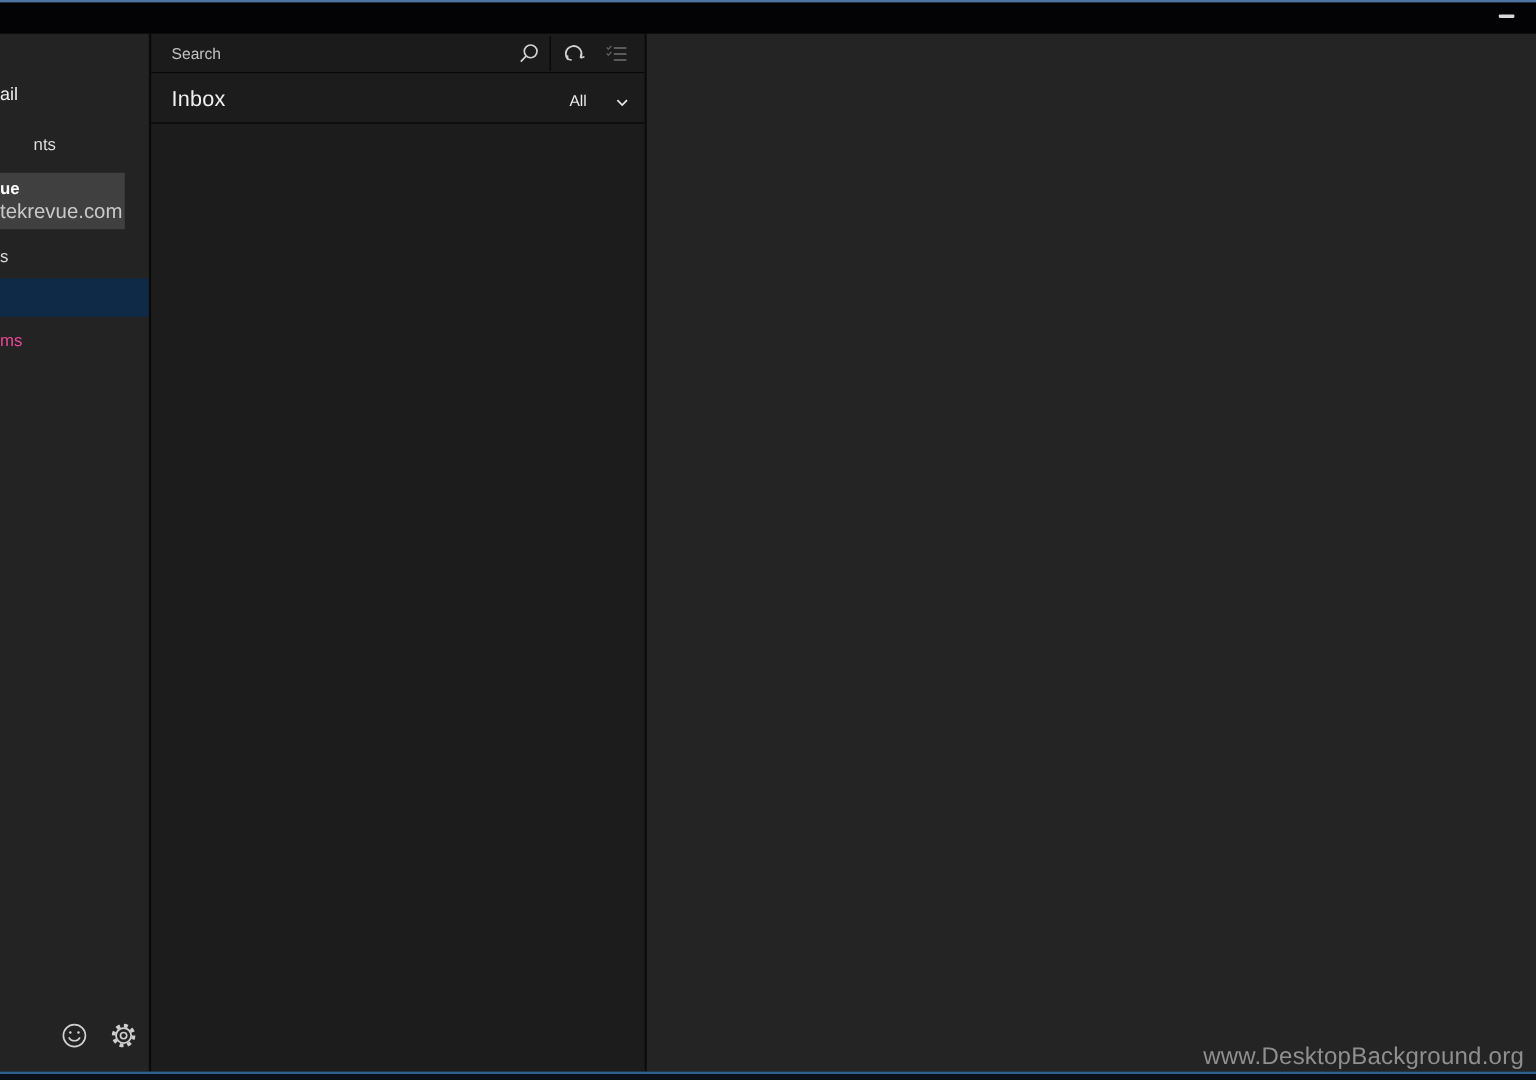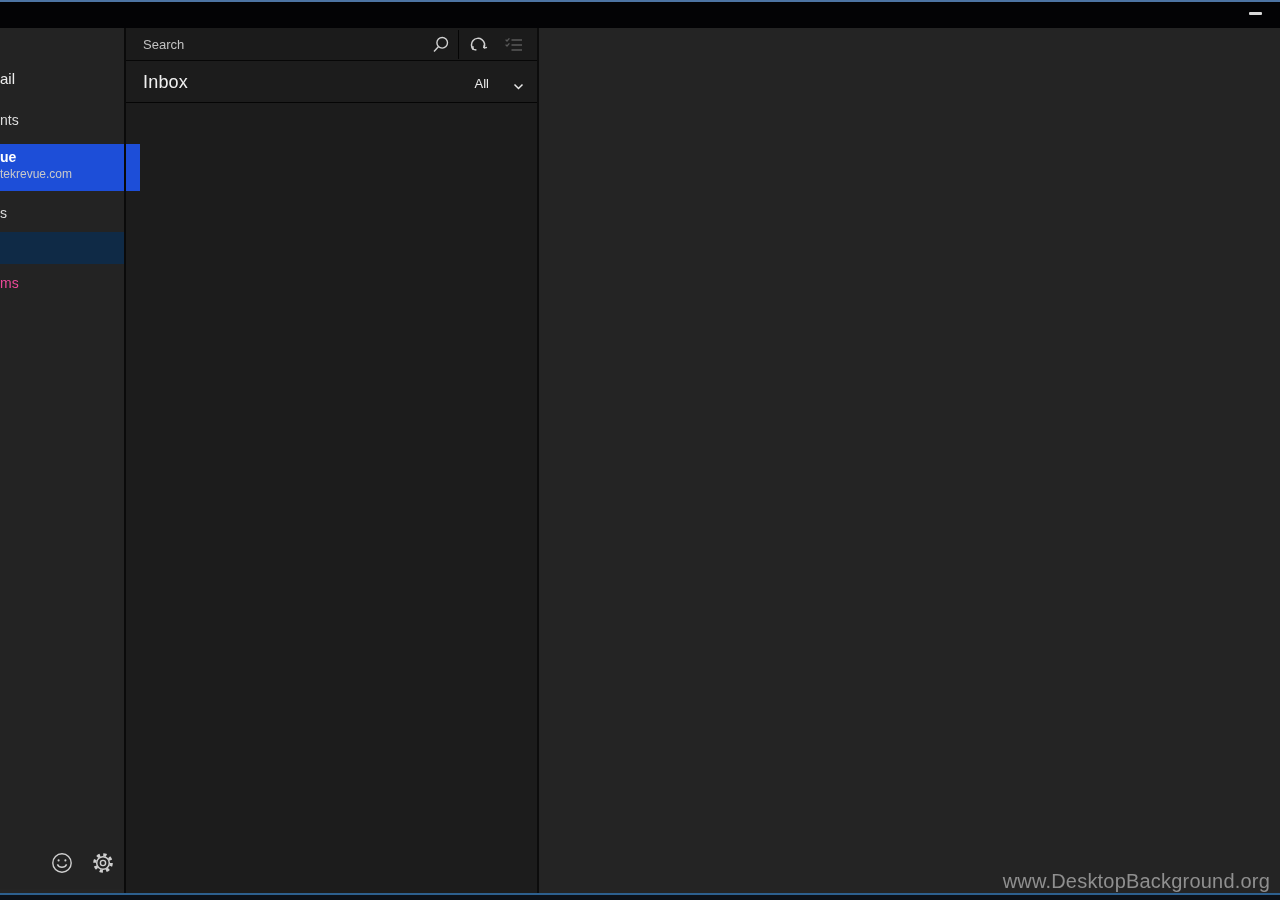--- a/index.html
+++ b/index.html
@@ -17,24 +17,24 @@
 
   .bottom-strip { position:absolute; left:0; top:893px; width:1280px; height:7px;
     background:#0c1118; border-top:2px solid #2d608f; z-index:70; }
 
   
   .sidebar { position:absolute; left:0; top:24px; width:124px; height:865px; background:#232323; z-index:10; }
   .side-divider { position:absolute; left:124px; top:28px; width:2px; height:865px; background:#0a0a0a; z-index:12; }
 
   .frag { position:absolute; left:0; white-space:nowrap; overflow:hidden; }
   .frag-newmail { top:46px; font-size:15px; color:#ececec; }
-  .frag-accounts { top:88px; font-size:14px; color:#dcdcdc; }
-  .row-account { position:absolute; left:0; top:120px; width:140px; height:47px; background:#1d4ed8; cursor:pointer; }
+  .frag-accounts { top:88px; font-size:14px; color:#dcdcdc;margin-left:28px; }
+  .row-account { position:absolute; left:0; top:120px; width:104px; height:47px; background:#404040; cursor:pointer; }
   .acct-name { position:absolute; left:0; top:5px; font-size:14px; font-weight:bold; color:#ffffff; }
-  .acct-mail { position:absolute; left:0; top:23px; font-size:12px; color:#c9c9c9; }
+  .acct-mail { position:absolute; left:0; top:23px; font-size:17px; color:#c9c9c9; }
   .frag-folders { top:181px; font-size:14px; color:#dcdcdc; }
   .row-inbox { position:absolute; left:0; top:208px; width:124px; height:32px; background:#0f2a46; cursor:pointer; }
   .frag-sent { top:251px; font-size:14px; color:#ec4899; }
 
   .side-footer { position:absolute; left:0; bottom:8px; width:124px; height:34px; }
   .foot-ic { position:absolute; width:24px; height:24px; top:4px; cursor:pointer; color:#cfcfcf; }
   .foot-ic.smiley { left:50px; }
   .foot-ic.gear { left:91px; }
   .foot-ic svg { display:block; }
 

